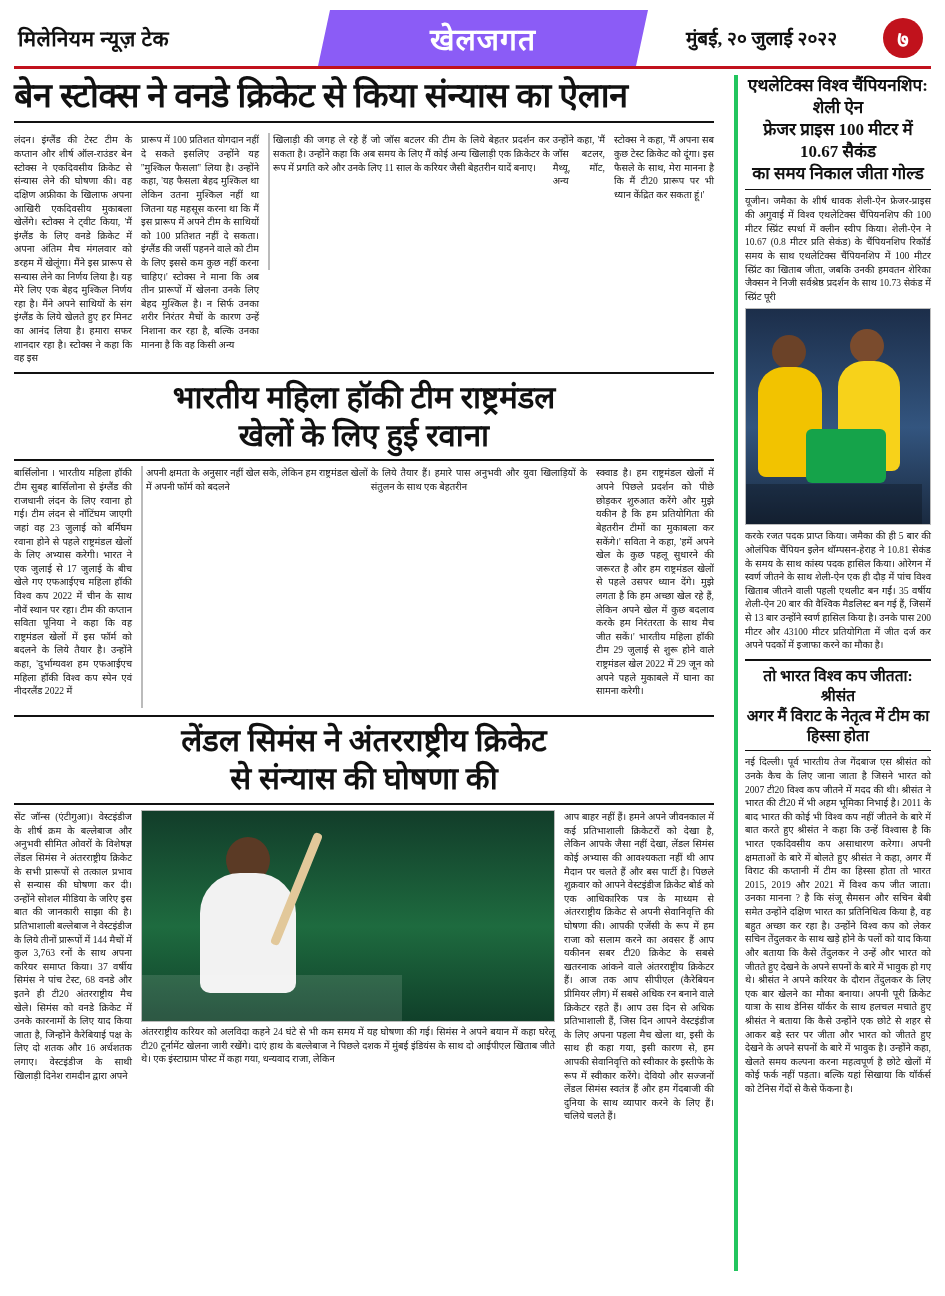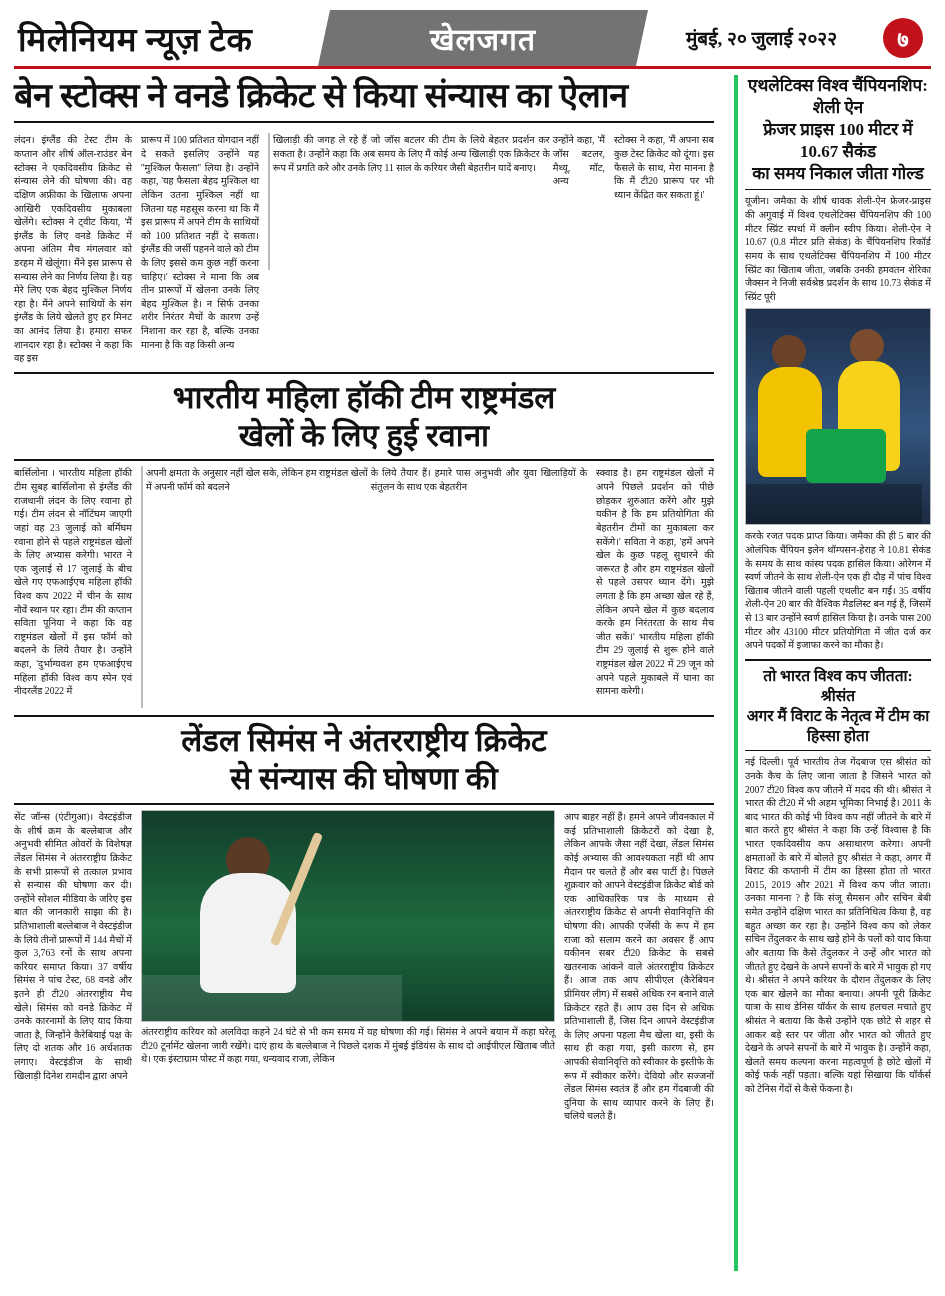--- a/index.html
+++ b/index.html
@@ -22,28 +22,28 @@
     display:flex;align-items:stretch;
     height:56px;
     border-bottom:3px solid #c1121c;
     margin-bottom:6px;
   }
   .brand{
     flex:0 0 300px;
     display:flex;align-items:center;
     font-family:"Liberation Serif", serif;
     font-weight:bold;
-    font-size:33px;
+    font-size:21px;
     letter-spacing:.5px;
     color:#111;
     padding-left:4px;
   }
   .section-band{
     flex:0 0 330px;
-    background:#737373;
+    background:#8b5cf6;
     color:#fff;
     display:flex;align-items:center;justify-content:center;
     font-family:"Liberation Serif", serif;
     font-weight:bold;
     font-size:30px;
     letter-spacing:1px;
     clip-path:polygon(12px 0,100% 0,calc(100% - 12px) 100%,0 100%);
   }
   .dateline{
     flex:1 1 auto;

